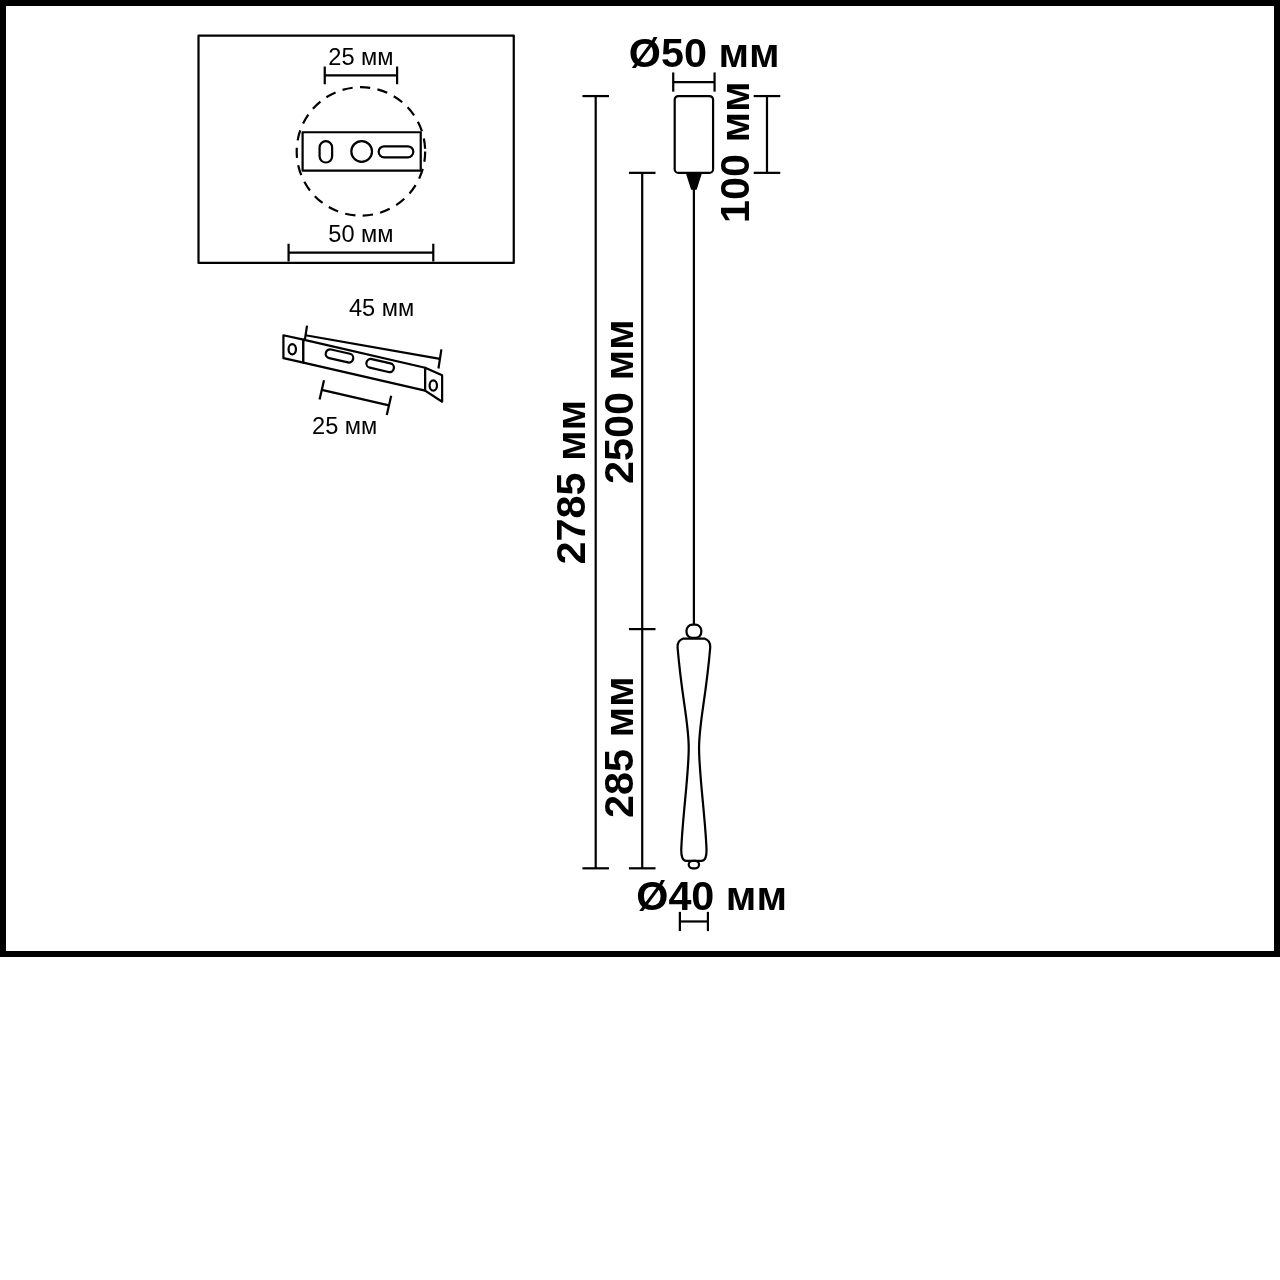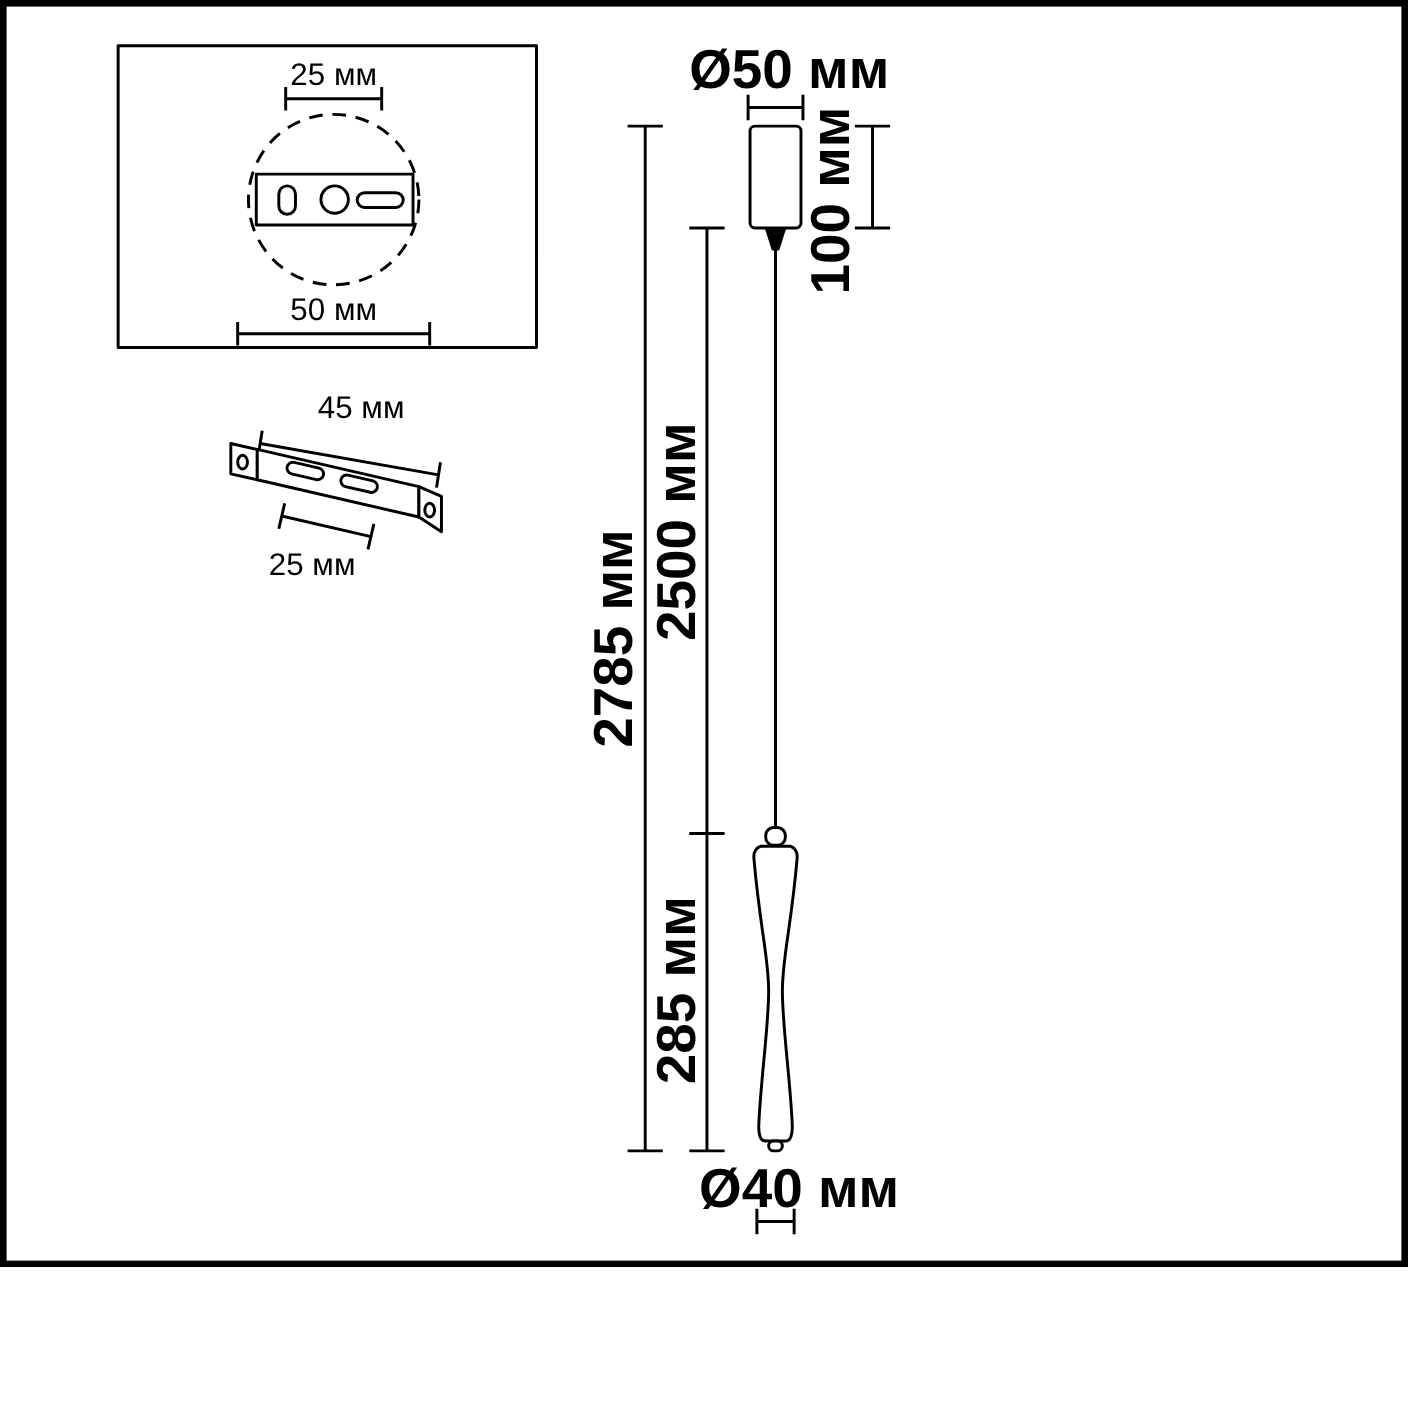--- a/index.html
+++ b/index.html
@@ -4,21 +4,21 @@
 <style>
   html, body {
     margin: 0;
     padding: 0;
     background: #ffffff;
     font-family: "Liberation Sans", "DejaVu Sans", sans-serif;
   }
   .frame {
     position: relative;
     width: 1280px;
-    height: 1152px;
+    height: 957px;
     box-sizing: border-box;
     border: 6px solid #000;
     background: #ffffff;
     overflow: hidden;
   }
   .frame svg {
     position: absolute;
     inset: 0;
     width: 100%;
     height: 100%;

